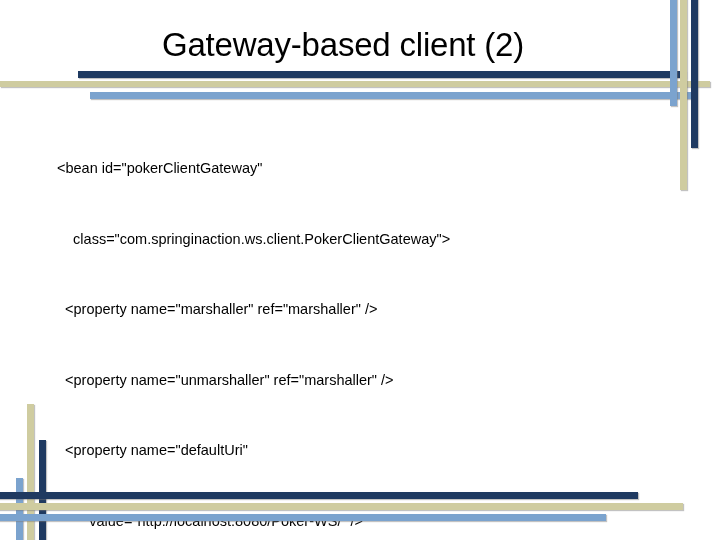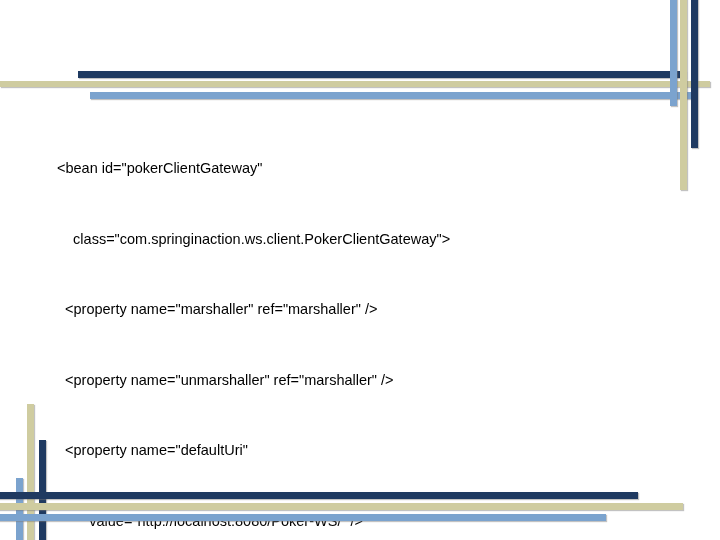--- a/index.html
+++ b/index.html
@@ -88,20 +88,21 @@
 <div id="slide">
 
   <div class="bar navy" id="bar-top-navy"></div>
   <div class="bar khaki" id="bar-top-khaki"></div>
   <div class="bar blue" id="bar-top-blue"></div>
 
   <div class="bar blue" id="bar-tr-blue"></div>
   <div class="bar khaki" id="bar-tr-khaki"></div>
   <div class="bar navy" id="bar-tr-navy"></div>
 
+  <div id="title">Gateway-based client (2)</div>
 
   <div id="code-body">
     <div class="code-line">&lt;bean id="pokerClientGateway"</div>
     <div class="code-line">    class="com.springinaction.ws.client.PokerClientGateway"&gt;</div>
     <div class="code-line">  &lt;property name="marshaller" ref="marshaller" /&gt;</div>
     <div class="code-line">  &lt;property name="unmarshaller" ref="marshaller" /&gt;</div>
     <div class="code-line">  &lt;property name="defaultUri"</div>
     <div class="code-line">        value="http://localhost:8080/Poker-WS/" /&gt;</div>
     
 

